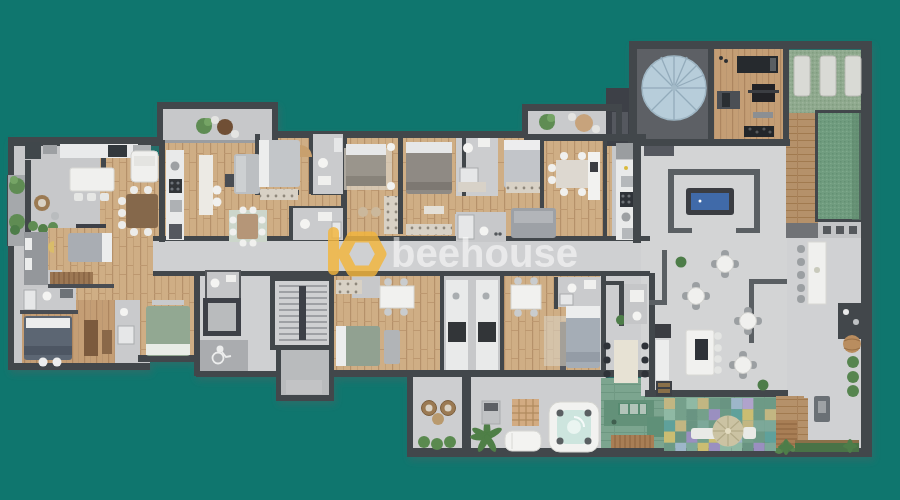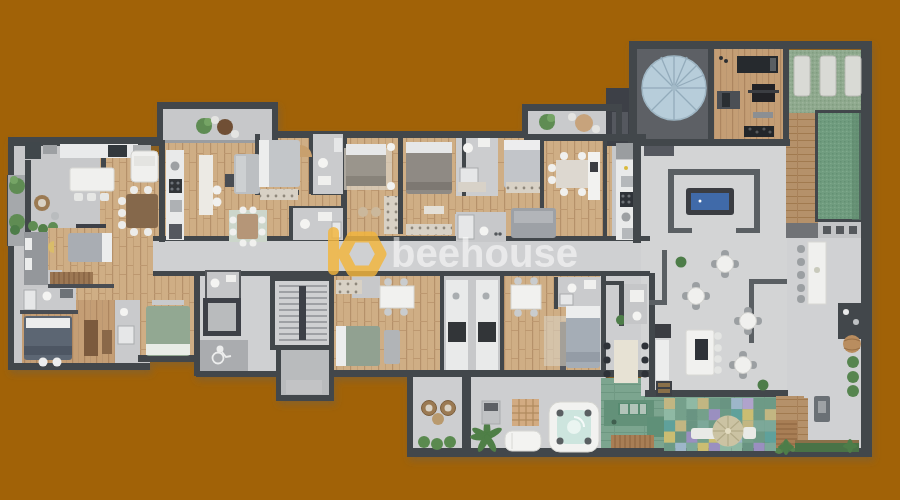--- a/index.html
+++ b/index.html
@@ -1,16 +1,16 @@
 <!DOCTYPE html>
 <html><head>
 <meta charset="utf-8">
 <style>
   html,body{margin:0;padding:0;background:#ffffff;}
-  #stage{width:900px;height:500px;position:relative;overflow:hidden;background:#a16207;}
+  #stage{width:900px;height:500px;position:relative;overflow:hidden;background:#0f766e;}
   svg{display:block;}
   text{font-family:"Liberation Sans",sans-serif;}
 </style>
 </head>
 <body>
 <div id="stage">
 <svg width="900" height="500" viewBox="0 0 900 500">
 <defs>
   <filter id="soft" x="-5%" y="-5%" width="112%" height="112%">
     <feDropShadow dx="2" dy="4" stdDeviation="3.5" flood-color="#5a5e63" flood-opacity="0.35"></feDropShadow>

